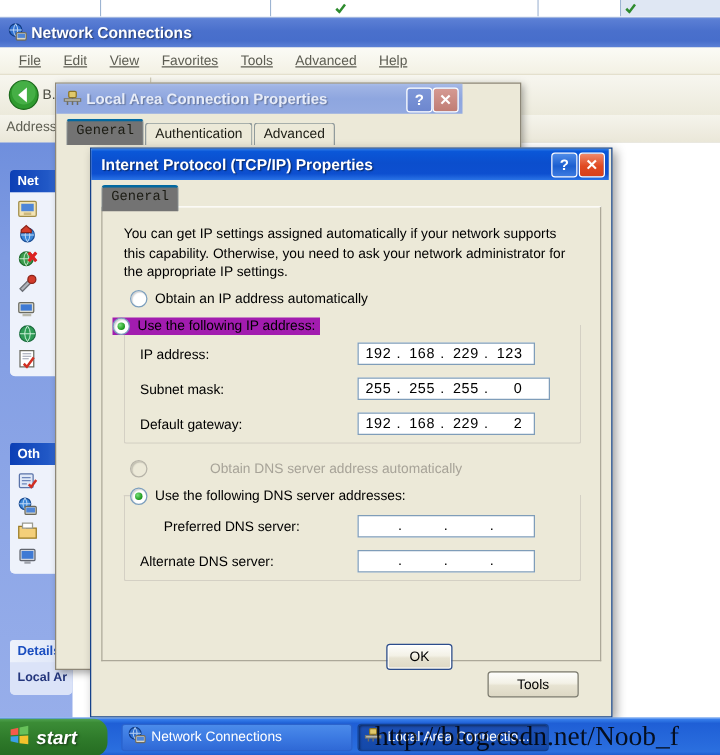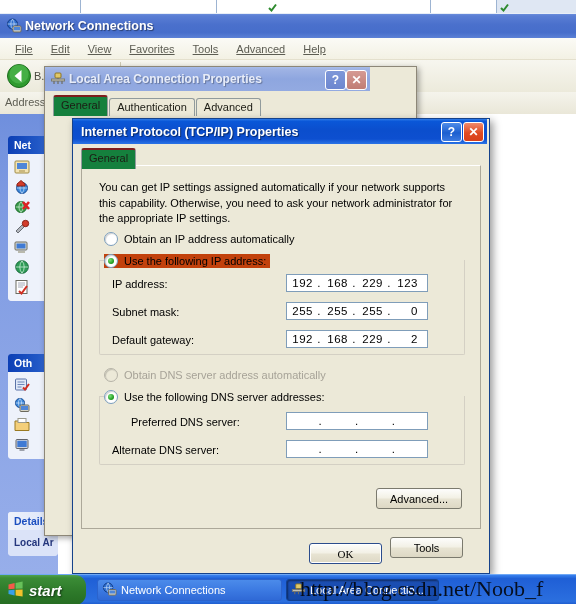--- a/index.html
+++ b/index.html
@@ -60,41 +60,41 @@
   #lac-ic{position:absolute;left:5px;top:4px;width:16px;height:16px;}
   .tb-btn{position:absolute;top:3px;width:19px;height:18px;border-radius:3px;border:1px solid #fff;
     display:flex;align-items:center;justify-content:center;color:#fff;font-weight:bold;font-size:12px;}
   .tb-help{background:linear-gradient(to bottom,#7e97d8 0%,#6d87cf 100%);}
   .tb-close-in{background:linear-gradient(to bottom,#d59a93 0%,#c07d74 100%);}
   .tb-help-a{background:linear-gradient(to bottom,#4f8ce8 0%,#1c5fd0 55%,#3c7ae0 100%);}
   .tb-close-a{background:linear-gradient(to bottom,#f08a6c 0%,#e04a22 55%,#d8401a 100%);}
   #lac-tabs{position:absolute;left:8px;top:28px;display:flex;align-items:flex-end;}
   .tab{height:17px;line-height:16px;padding:0 7px;font-size:11px;color:#1c1c14;
     background:#ece9d8;border:1px solid #919b9c;border-bottom:none;border-radius:3px 3px 0 0;margin-right:1px;}
-  .tab.sel{background:#15803d;border-top:2px solid #7f1d1d;height:19px;line-height:17px;position:relative;z-index:3;}
+  .tab.sel{background:#737373;border-top:2px solid #0369a1;height:19px;line-height:17px;position:relative;z-index:3;font-family:Liberation Mono, monospace;}
 
   
   #ip-dlg{left:72px;top:118px;width:416px;height:454px;
     background:#ece9d8;border:1px solid #15428b;box-shadow:3px 3px 8px rgba(0,0,0,.4);}
   #ip-title{left:0;top:0;width:414px;height:25px;
     background:linear-gradient(to bottom,#2f7ce8 0%,#0a57d8 9%,#0b4ecd 45%,#0d4fd0 80%,#2a73e6 100%);
     display:flex;align-items:center;}
   #ip-title .t-txt{color:#fff;font-weight:bold;font-size:12.5px;margin-left:8px;text-shadow:1px 1px 1px rgba(0,0,0,.5);}
   #ip-tabs{position:absolute;left:8px;top:29px;display:flex;align-items:flex-end;}
   #ip-pane{position:absolute;left:8px;top:46px;width:398px;height:362px;
     background:#ece9d8;border:1px solid #aca899;border-top-color:#fff;}
   .desc{position:absolute;left:17px;top:14px;width:362px;font-size:11px;color:#000;line-height:15.5px;}
 
   .radio-row{position:absolute;display:flex;align-items:center;font-size:11px;color:#000;}
   .radio{width:12px;height:12px;border-radius:50%;background:#fff;border:1px solid #7b9ebd;
     box-shadow:inset 1px 1px 1px rgba(0,0,0,.18);margin-right:6px;position:relative;flex:none;}
   .radio.on::after{content:"";position:absolute;left:3px;top:3px;width:6px;height:6px;border-radius:50%;
     background:radial-gradient(circle at 35% 35%,#7ae07a 0%,#199619 70%);}
   .radio.dis{background:#ece9d8;border-color:#b6b3a8;}
-  .dim{color:#a7a398;}
+  .dim{color:#a7a398;gap:44px;}
 
   .grp{position:absolute;border:1px solid #d4d0c4;border-top:none;border-radius:0 0 2px 2px;}
   .grp::before{content:"";position:absolute;left:-1px;top:0;width:8px;height:1px;background:#d4d0c4;}
 
   .fld-label{position:absolute;font-size:11px;color:#000;}
   .ipbox{position:absolute;height:18px;background:#fff;border:1px solid #7f9db9;
     display:flex;align-items:center;box-sizing:border-box;font-size:11.5px;color:#000;
     font-family:"Liberation Sans",sans-serif;letter-spacing:.5px;}
   .ipbox span{text-align:right;padding-right:3px;}
   .octet{width:26px;} .dot{width:6px;text-align:center!important;padding-right:0!important;}
@@ -337,40 +337,40 @@
 
   <div id="ip-pane">
 
     <div class="desc">You can get IP settings assigned automatically if your network supports this capability. Otherwise, you need to ask your network administrator for the appropriate IP settings.</div>
 
     <div class="radio-row" style="left:22px;top:66px;">
       <span class="radio"></span>
       <span>Obtain an IP address automatically</span>
     </div>
 
-    <div class="radio-row" style="left:22px;top:88px;z-index:3;background:#c2410c;padding-right:4px;">
+    <div class="radio-row" style="left:8px;top:88px;z-index:3;background:#a21caf;padding-right:4px;">
       <span class="radio on"></span>
       <span>Use the following IP address:</span>
     </div>
 
     <div class="grp" style="left:17px;top:94px;width:364px;height:94px;"></div>
 
     <span class="fld-label" style="left:30px;top:112px;">IP address:</span>
     <div class="ipbox" style="left:204px;top:108px;width:142px;">
       <span class="octet">192</span>
       <span class="dot">.</span>
       <span class="octet">168</span>
       <span class="dot">.</span>
       <span class="octet">229</span>
       <span class="dot">.</span>
       <span class="octet">123</span>
     </div>
 
     <span class="fld-label" style="left:30px;top:140px;">Subnet mask:</span>
-    <div class="ipbox" style="left:204px;top:136px;width:142px;">
+    <div class="ipbox" style="left:204px;top:136px;width:154px;">
       <span class="octet">255</span>
       <span class="dot">.</span>
       <span class="octet">255</span>
       <span class="dot">.</span>
       <span class="octet">255</span>
       <span class="dot">.</span>
       <span class="octet">0</span>
     </div>
 
     <span class="fld-label" style="left:30px;top:168px;">Default gateway:</span>
@@ -411,24 +411,23 @@
     <div class="ipbox" style="left:204px;top:274px;width:142px;justify-content:space-around;">
       <span class="octet"></span>
       <span class="dot">.</span>
       <span class="octet"></span>
       <span class="dot">.</span>
       <span class="octet"></span>
       <span class="dot">.</span>
       <span class="octet"></span>
     </div>
 
-    <div class="btn" style="left:294px;top:322px;width:86px;">Advanced...</div>
-  </div>
-
-  <div class="btn def" style="left:236px;top:424px;width:73px;font-family:Liberation Serif, serif;">OK</div>
+  </div>
+
+  <div class="btn def" style="left:236px;top:396px;width:53px;">OK</div>
   <div class="btn" style="left:317px;top:418px;width:73px;">Tools</div>
 </div>
 
 <div class="abs" id="taskbar">
   <div class="abs" id="start-btn">
     <span style="margin-left:7px;">
       <svg width="17" height="17" viewBox="0 0 17 17">
         <path d="M1.5 3.6 L7.6 2.1 L7.6 7.7 L1.5 8.2 Z" fill="#f45b4a"></path>
         <path d="M8.6 1.9 L15.6 0.5 L15.6 7.4 L8.6 7.7 Z" fill="#67c15a"></path>
         <path d="M1.5 9.2 L7.6 8.8 L7.6 14.4 L1.5 13 Z" fill="#3aa0e8"></path>

